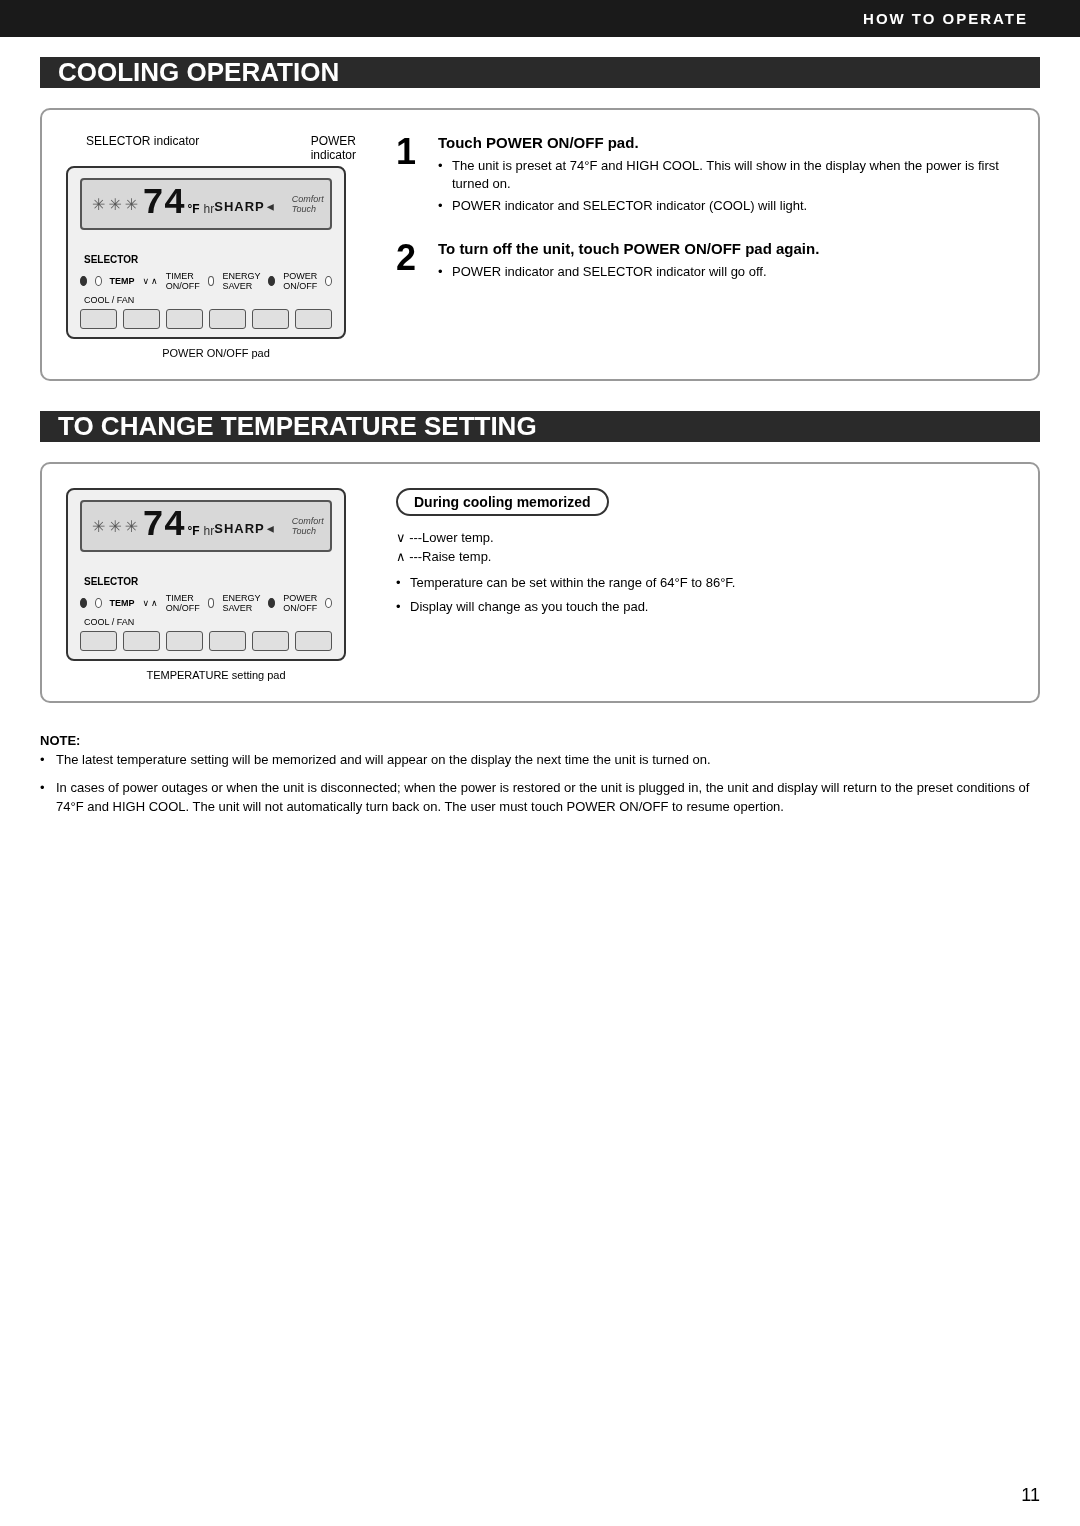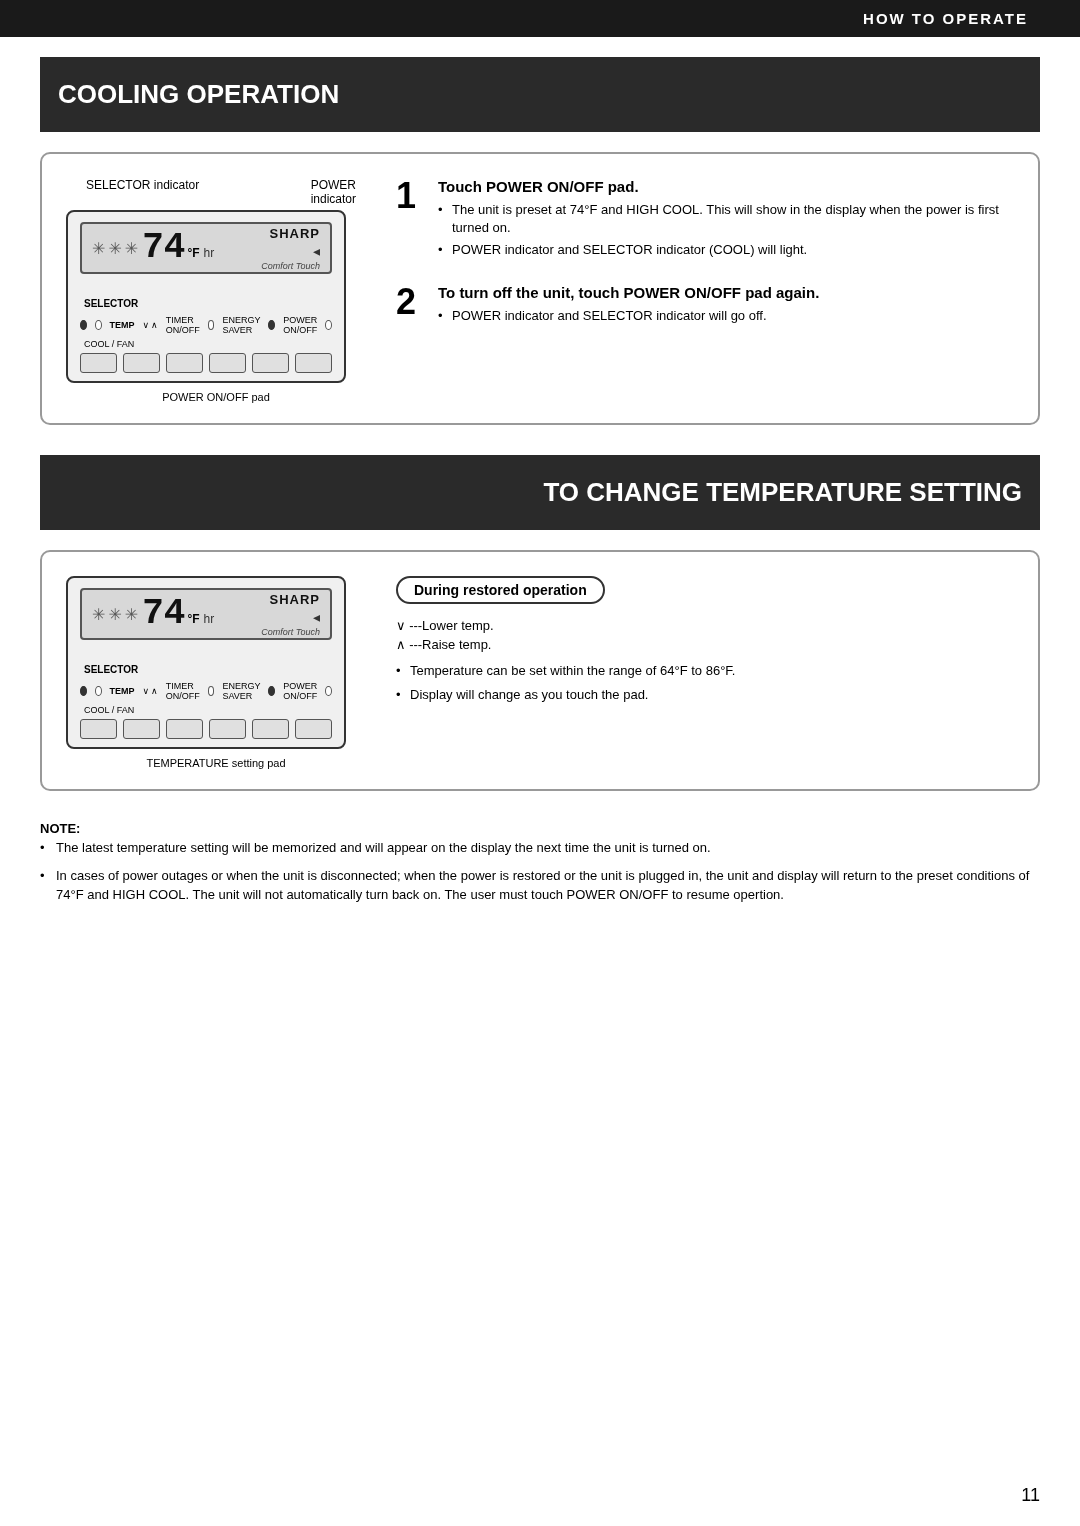--- a/index.html
+++ b/index.html
@@ -27,21 +27,21 @@
     .page-content {
       padding: 20px 40px 40px 40px;
     }
 
     
     .section-title {
       background: #2a2a2a;
       color: #fff;
       font-size: 26px;
       font-weight: bold;
-      padding: 22px 18px;
+      padding: 0 18px;
       margin-bottom: 20px;
       display: inline-block;
       width: 100%;
     }
 
     
     .operation-box {
       border: 2px solid #999;
       border-radius: 10px;
       padding: 24px 24px 20px 24px;
@@ -115,21 +115,21 @@
     }
 
     .hr-label {
       font-size: 12px;
       color: #333;
       margin-left: 2px;
     }
 
     .ac-display-right {
       display: flex;
-      flex-direction: column;
+      flex-direction: row;
       align-items: flex-end;
       gap: 2px;
     }
 
     .sharp-logo {
       font-size: 13px;
       font-weight: bold;
       letter-spacing: 1px;
       color: #111;
     }
@@ -235,21 +235,20 @@
 
     .step-content ul li::before {
       content: '•';
       position: absolute;
       left: 0;
     }
 
     
     .section2 {
       margin-top: 4px;
-      text-align: right;
     }
 
     .during-badge {
       display: inline-block;
       border: 2px solid #333;
       border-radius: 20px;
       padding: 4px 16px;
       font-size: 14px;
       font-weight: bold;
       margin-bottom: 14px;
@@ -494,21 +493,21 @@
           <div class="ac-btn"></div>
           <div class="ac-btn"></div>
           <div class="ac-btn"></div>
           <div class="ac-btn"></div>
         </div>
       </div>
       <div class="ac-label-bottom">TEMPERATURE setting pad</div>
     </div>
 
     <div class="steps-col">
-      <div class="during-badge">During restored operation</div>
+      <div class="during-badge">During cooling memorized</div>
 
 
       <div class="arrow-row">
         <span>∨  ---Lower temp.</span>
       </div>
       <div class="arrow-row">
         <span>∧  ---Raise temp.</span>
       </div>
 
       <ul class="bullet-list">

